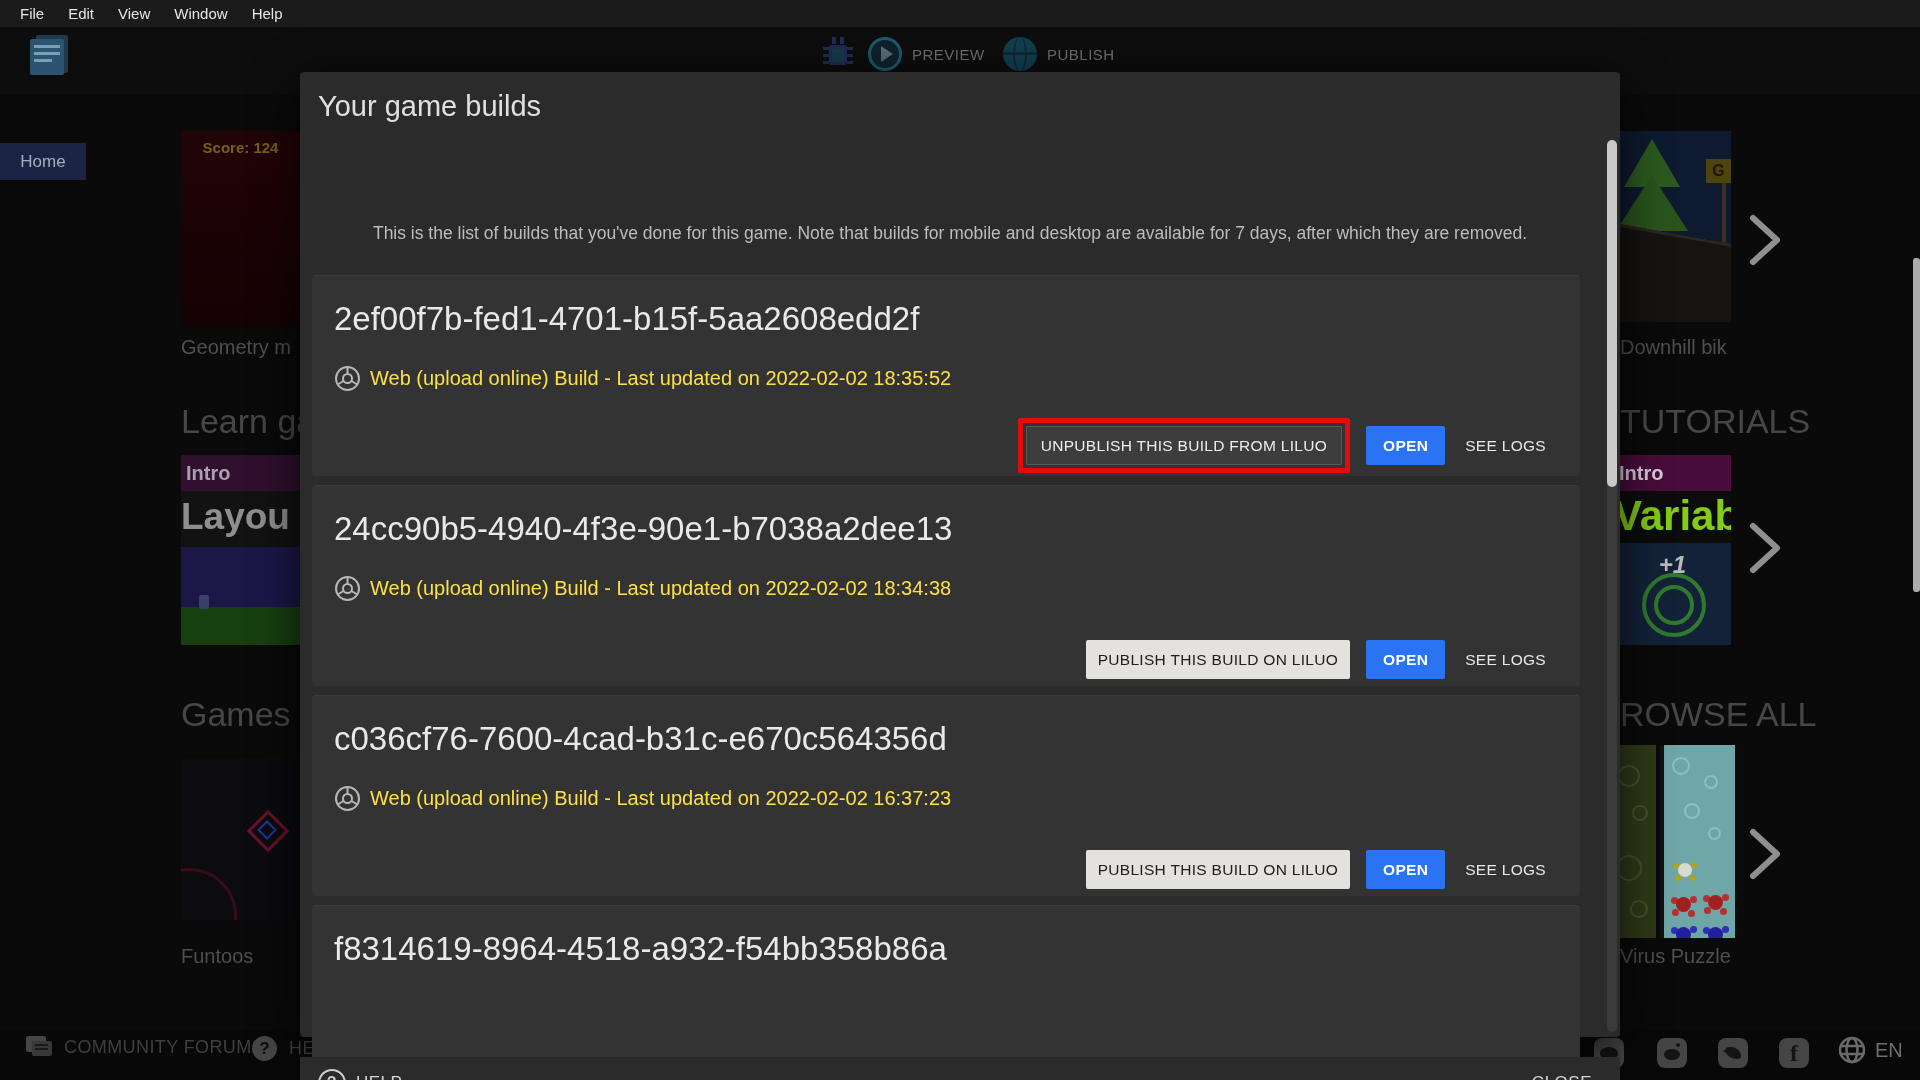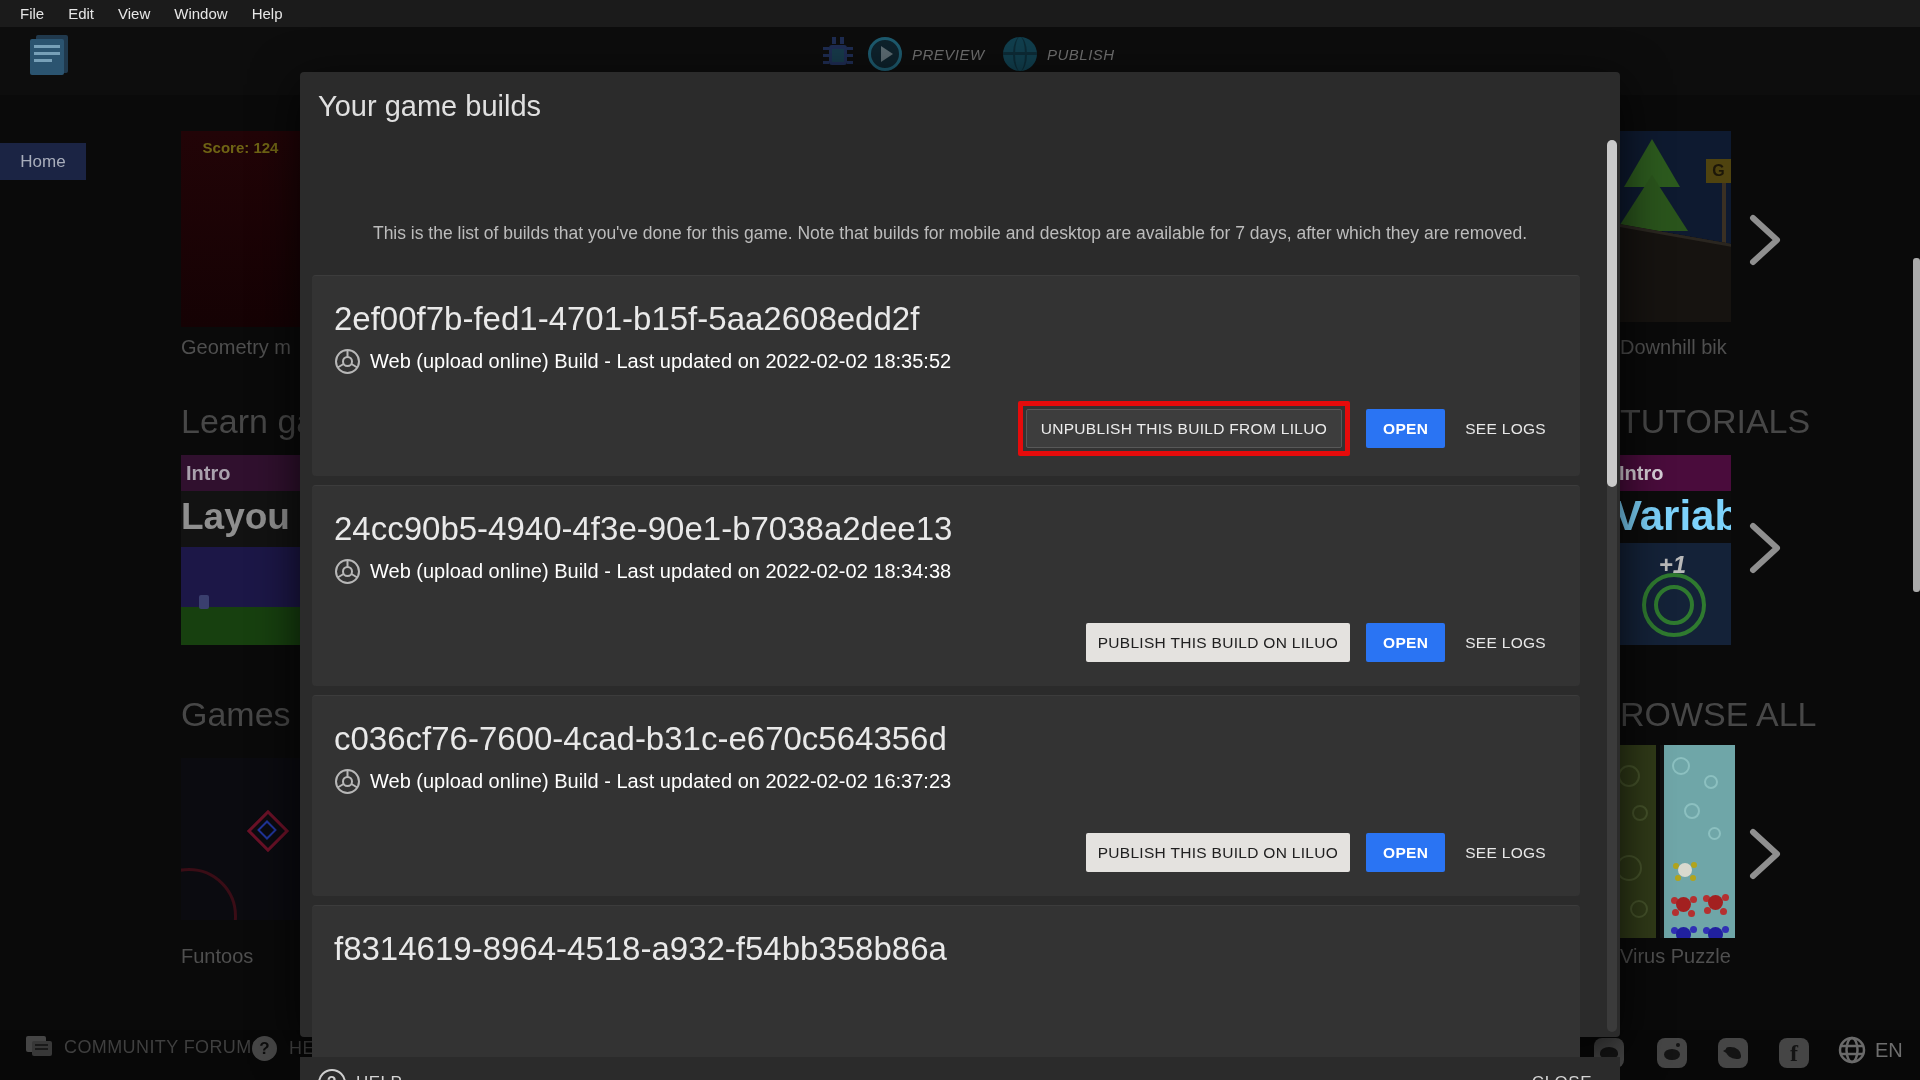--- a/index.html
+++ b/index.html
@@ -7,21 +7,21 @@
         font-family:"Liberation Sans", sans-serif; -webkit-font-smoothing:antialiased;}
   .abs{position:absolute;}
   
   .menubar{left:0;top:0;width:1920px;height:27px;background:#1b1b1b;display:flex;align-items:center;
            padding-left:20px;gap:24px;box-sizing:border-box;}
   .menubar span{color:#e6e6e6;font-size:15px;cursor:default;}
   
   .toolbar{left:0;top:27px;width:1920px;height:68px;background:#0d0d0d;}
   .projicon{left:28px;top:33px;width:44px;height:44px;}
   .projicon .sheet{position:absolute;border-radius:2px;}
-  .tb-label{color:#6f6f6f;font-size:15px;letter-spacing:.5px;font-style:italic;}
+  .tb-label{color:#6f6f6f;font-size:15px;letter-spacing:.5px;}
   
   .hometab{left:0;top:95px;width:86px;height:37px;background:#1b2444;display:flex;align-items:center;justify-content:center;margin-top:48px;}
   .hometab span{color:#a8adbb;font-size:17px;}
   
   .bg-label{color:#4f4f4f;font-size:20px;white-space:nowrap;}
   .bg-header{color:#474747;font-size:34px;white-space:nowrap;}
   .thumb{overflow:hidden;}
   .chev{width:40px;height:56px;}
   
   .bottombar{left:0;top:1030px;width:1920px;height:50px;background:#080808;}
@@ -29,21 +29,21 @@
   .soc{width:30px;height:30px;border-radius:8px;background:#454545;position:absolute;top:1038px;}
   
   .modal{left:300px;top:72px;width:1320px;height:965px;background:#2b2b2b;border-radius:4px;
          box-shadow:0 12px 48px rgba(0,0,0,.75);}
   .m-title{color:#e0e0e0;font-size:29px;padding:18px 0 0 18px;}
   .m-desc{margin:26px auto 0 auto;max-width:1185px;text-align:center;color:#bcbcbc;font-size:17.5px;line-height:27px;}
   .m-scroll{position:absolute;left:0;top:122px;width:1300px;height:863px;overflow:hidden;}
   .card{margin:0 20px 9px 12px;height:201px;background:#333333;border-radius:4px;border-top:1px solid #3c3c3c;
         padding:24px 30px 0 22px;box-sizing:border-box;}
   .bid{color:#e9e9e9;font-size:33px;}
-  .binfo{margin-top:10px;display:flex;align-items:center;gap:9px;color:#ffffff;font-size:20px;}
+  .binfo{margin-top:27px;display:flex;align-items:center;gap:9px;color:#fde047;font-size:20px;}
   .actions{margin-top:38px;display:flex;align-items:center;justify-content:flex-end;gap:16px;}
   .btn{border:none;height:39px;font-family:"Liberation Sans",sans-serif;font-size:15.5px;letter-spacing:.3px;
        cursor:pointer;border-radius:2px;white-space:nowrap;}
   .btn-dark{background:#3d3d3d;border:1px solid #585858;color:#ededed;padding:0 14px;}
   .btn-open{background:#2a74f3;color:#ffffff;padding:0 17px;font-weight:bold;}
   .btn-light{background:#e4e2df;color:#202020;padding:0 12px;}
   .btn-text{background:transparent;color:#e8e8e8;padding:0 4px;}
   .red-annot{border:5px solid #e60b0b;padding:3px;border-radius:2px;}
   .m-footer{position:absolute;left:0;top:985px;width:1320px;height:52px;background:#2b2b2b;border-radius:0 0 4px 4px;
             display:flex;align-items:center;justify-content:space-between;padding:0 28px 0 18px;box-sizing:border-box;}
@@ -143,21 +143,21 @@
     <div style="position:absolute;left:-12px;top:104px;width:150px;height:110px;background:#161310;transform:rotate(10deg);
                 box-shadow:inset 0 3px 0 #2a2620;"></div>
   </div>
   <div class="abs bg-label" style="left:1620px;top:336px;">Downhill bik</div>
 
   <div class="abs bg-header" style="left:1620px;top:402px;">TUTORIALS</div>
   <div class="abs thumb" style="left:1614px;top:455px;width:117px;height:190px;background:#142238;">
     <div style="height:36px;background:#4a0c3c;display:flex;align-items:center;">
       <span style="color:#d8d0d8;font-weight:bold;font-size:20px;margin-left:5px;">Intro</span>
     </div>
-    <div style="height:52px;background:#0c0c0c;color:#7dd3fc;font-weight:bold;font-size:42px;line-height:50px;">Variab</div>
+    <div style="height:52px;background:#0c0c0c;color:#84cc16;font-weight:bold;font-size:42px;line-height:50px;">Variab</div>
     <div style="margin-top:8px;text-align:center;color:#b9b9b9;font-weight:bold;font-style:italic;font-size:24px;">+1</div>
     <div style="position:absolute;left:28px;top:118px;width:56px;height:56px;border:4px solid #2f7a2f;border-radius:50%;"></div>
     <div style="position:absolute;left:40px;top:130px;width:32px;height:32px;border:4px solid #2f7a2f;border-radius:50%;"></div>
   </div>
 
   <div class="abs bg-header" style="left:1620px;top:695px;">ROWSE ALL</div>
   <div class="abs thumb" style="left:1614px;top:745px;width:42px;height:193px;background:#303a18;">
     <div style="position:absolute;left:4px;top:20px;width:18px;height:18px;border:2px solid #45522a;border-radius:50%;"></div>
     <div style="position:absolute;left:18px;top:60px;width:12px;height:12px;border:2px solid #45522a;border-radius:50%;"></div>
     <div style="position:absolute;left:2px;top:110px;width:22px;height:22px;border:2px solid #45522a;border-radius:50%;"></div>

